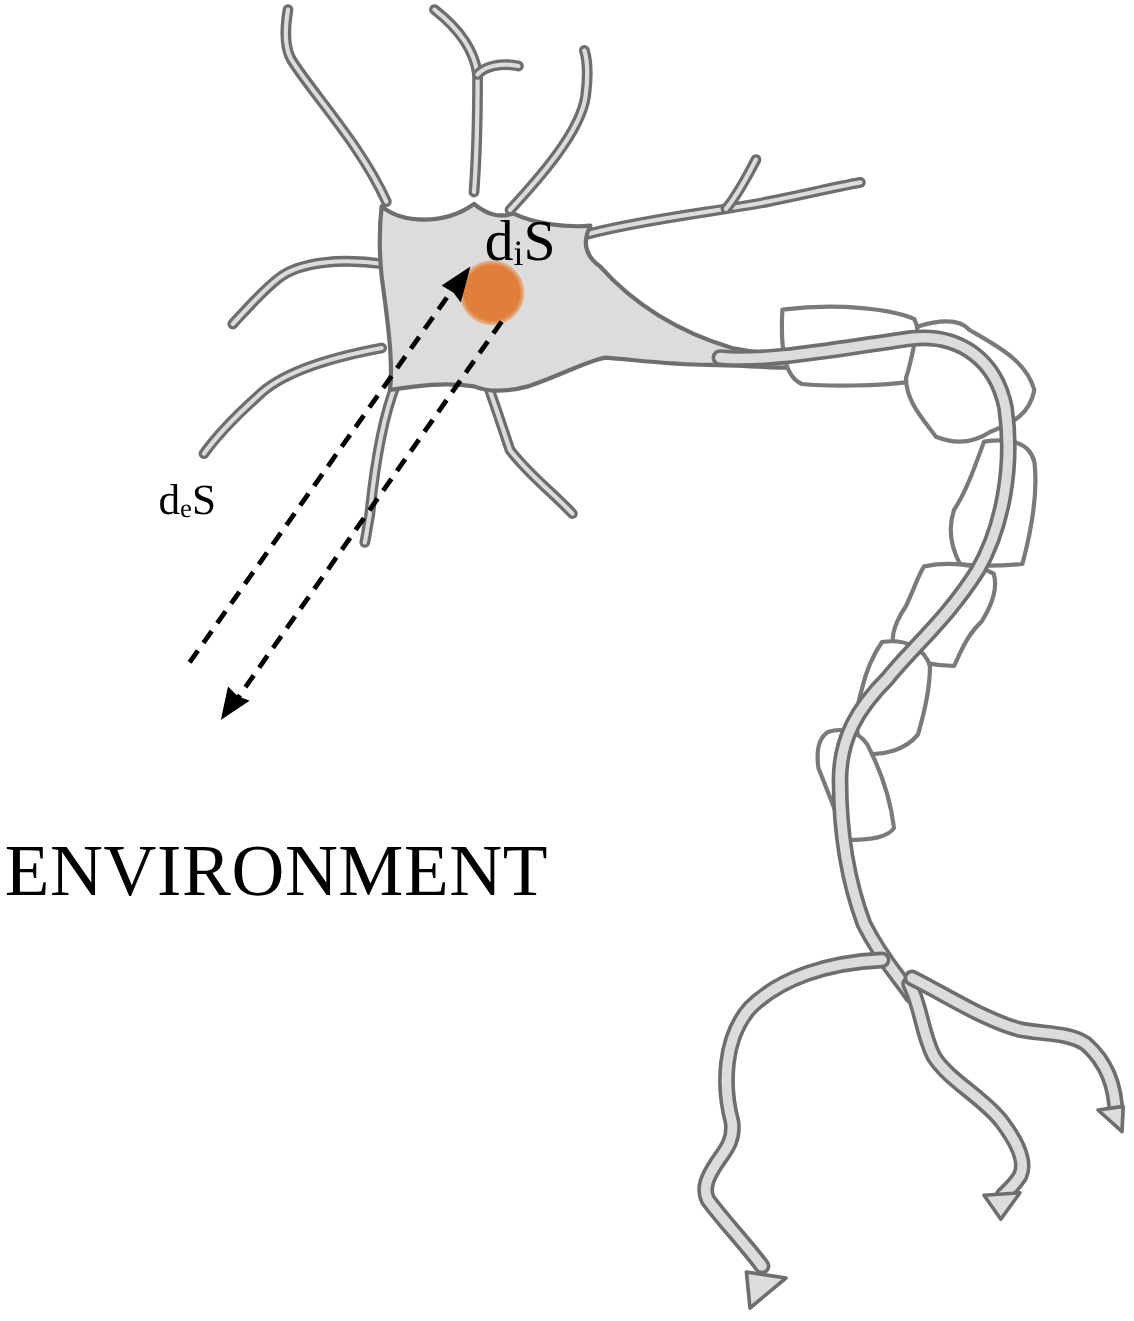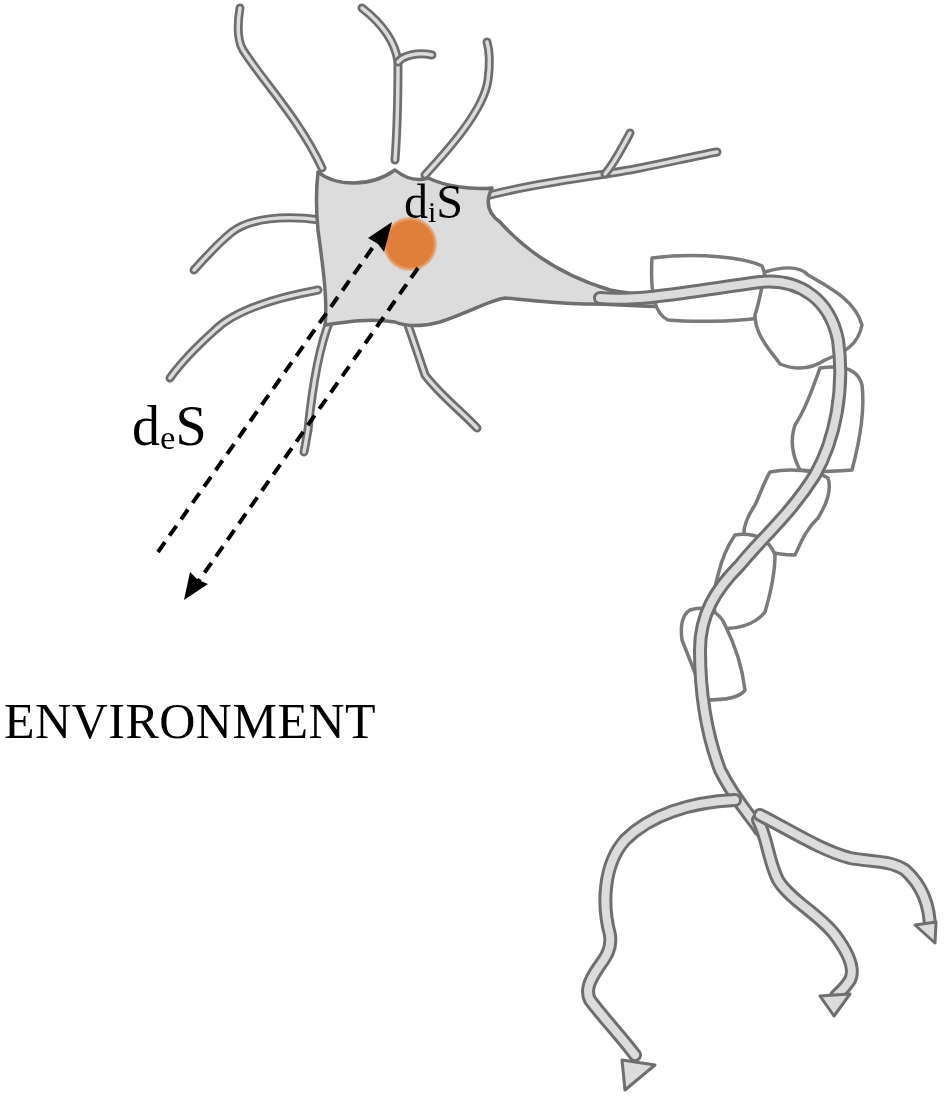--- a/index.html
+++ b/index.html
@@ -90,26 +90,26 @@
       top: 0.12em;
     }
     #label-internal {
       left: 404px;
       top: 178px;
       font-size: 48px;
     }
     #label-external {
       left: 132px;
       top: 398px;
-      font-size: 56px;
+      font-size: 36px;
     }
     #label-environment {
       left: 4px;
       top: 696px;
-      font-size: 50px;
+      font-size: 61px;
       letter-spacing: 0.5px;
     }
   </style>
 </head>
 <body>
 
 <svg id="diagram" viewBox="0 0 945 1101" xmlns="http://www.w3.org/2000/svg">
   <defs>
     <radialGradient id="spotGrad" cx="50%" cy="50%" r="50%">
       <stop offset="0%" stop-color="#e07f3a"></stop>

